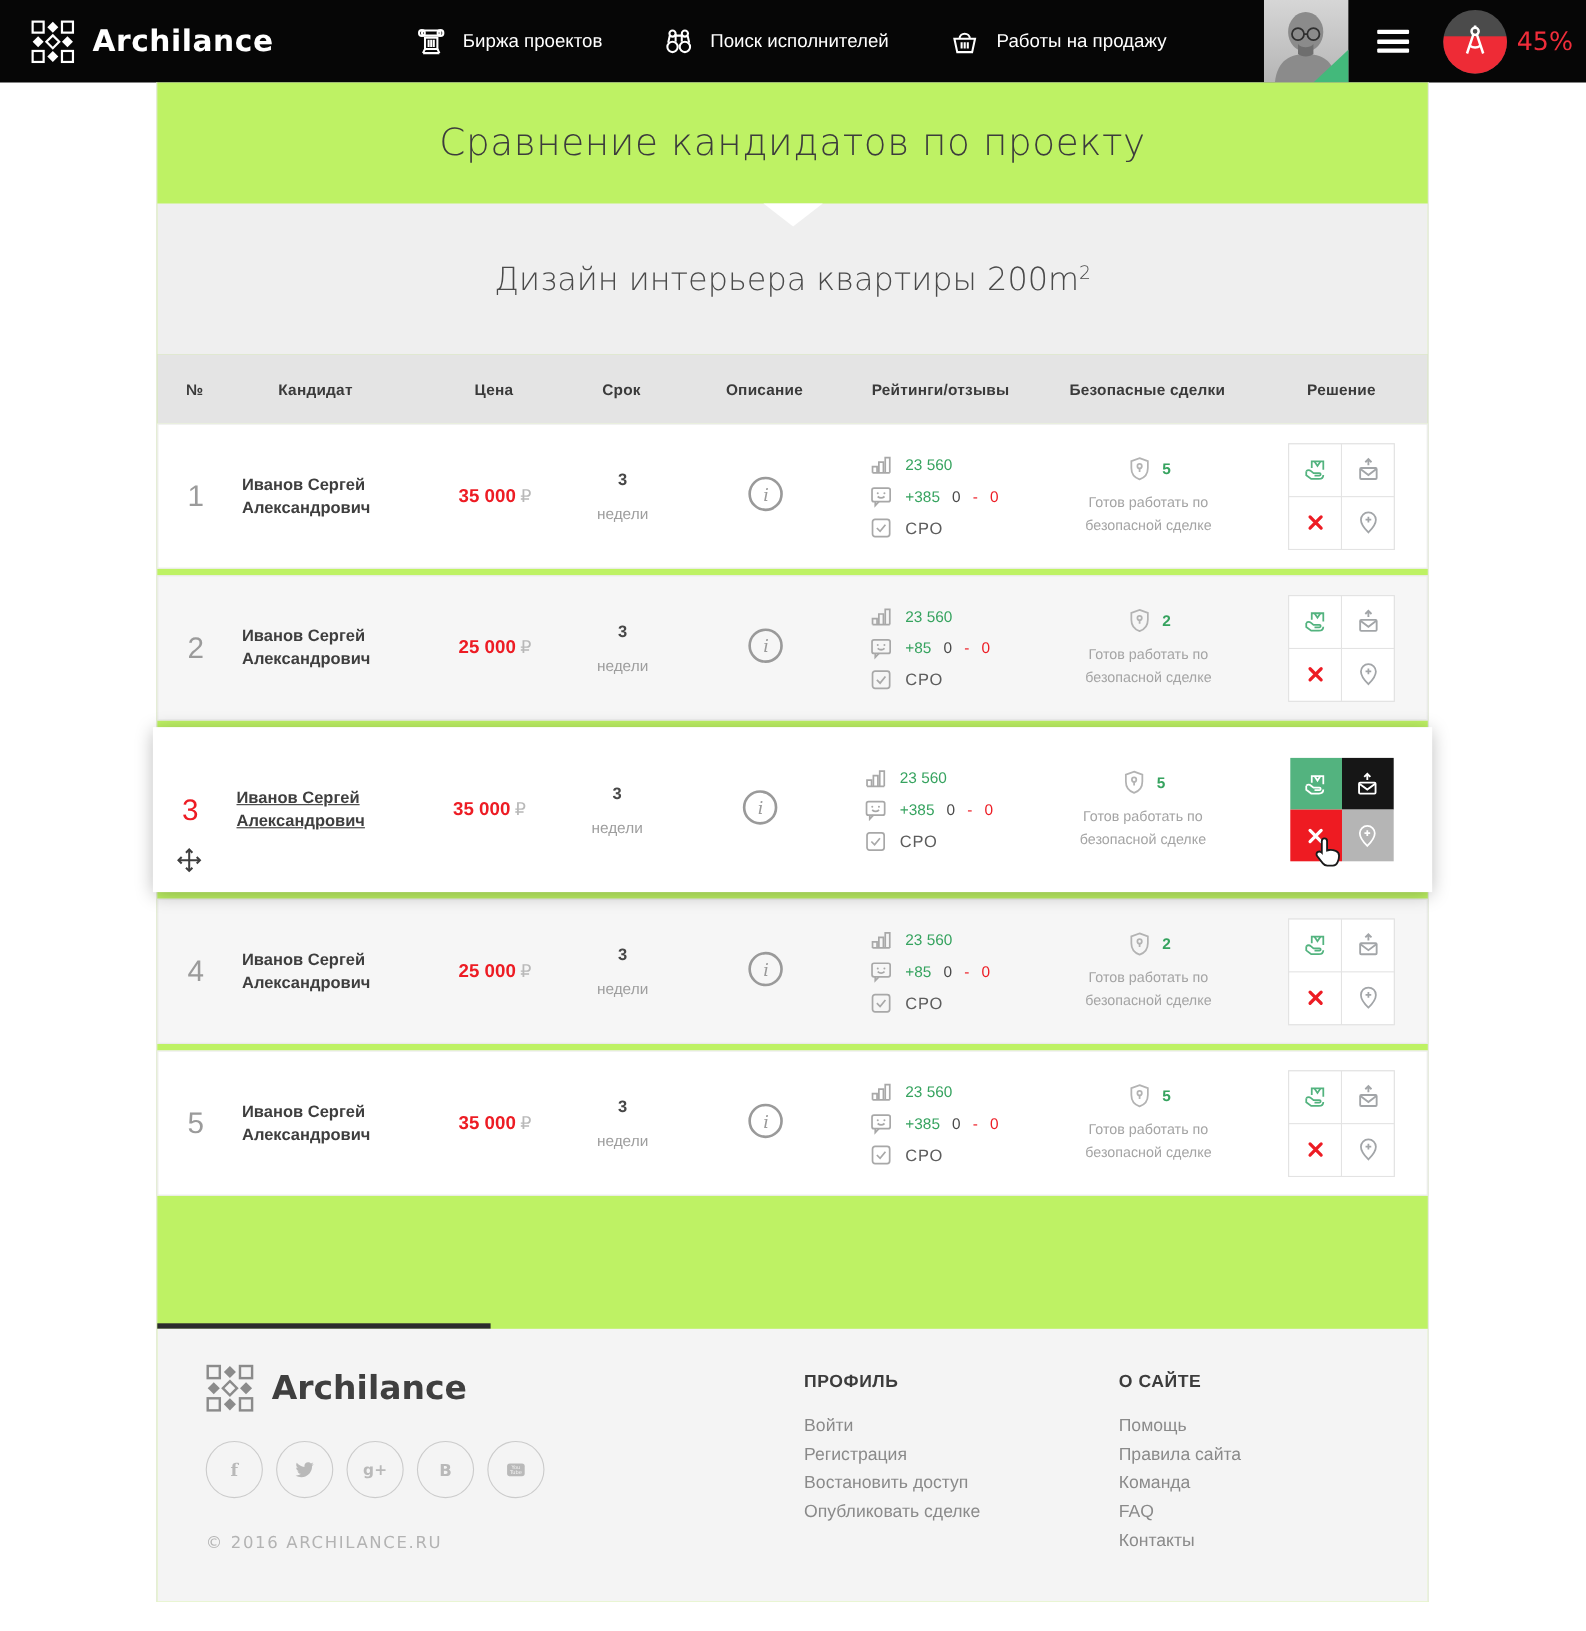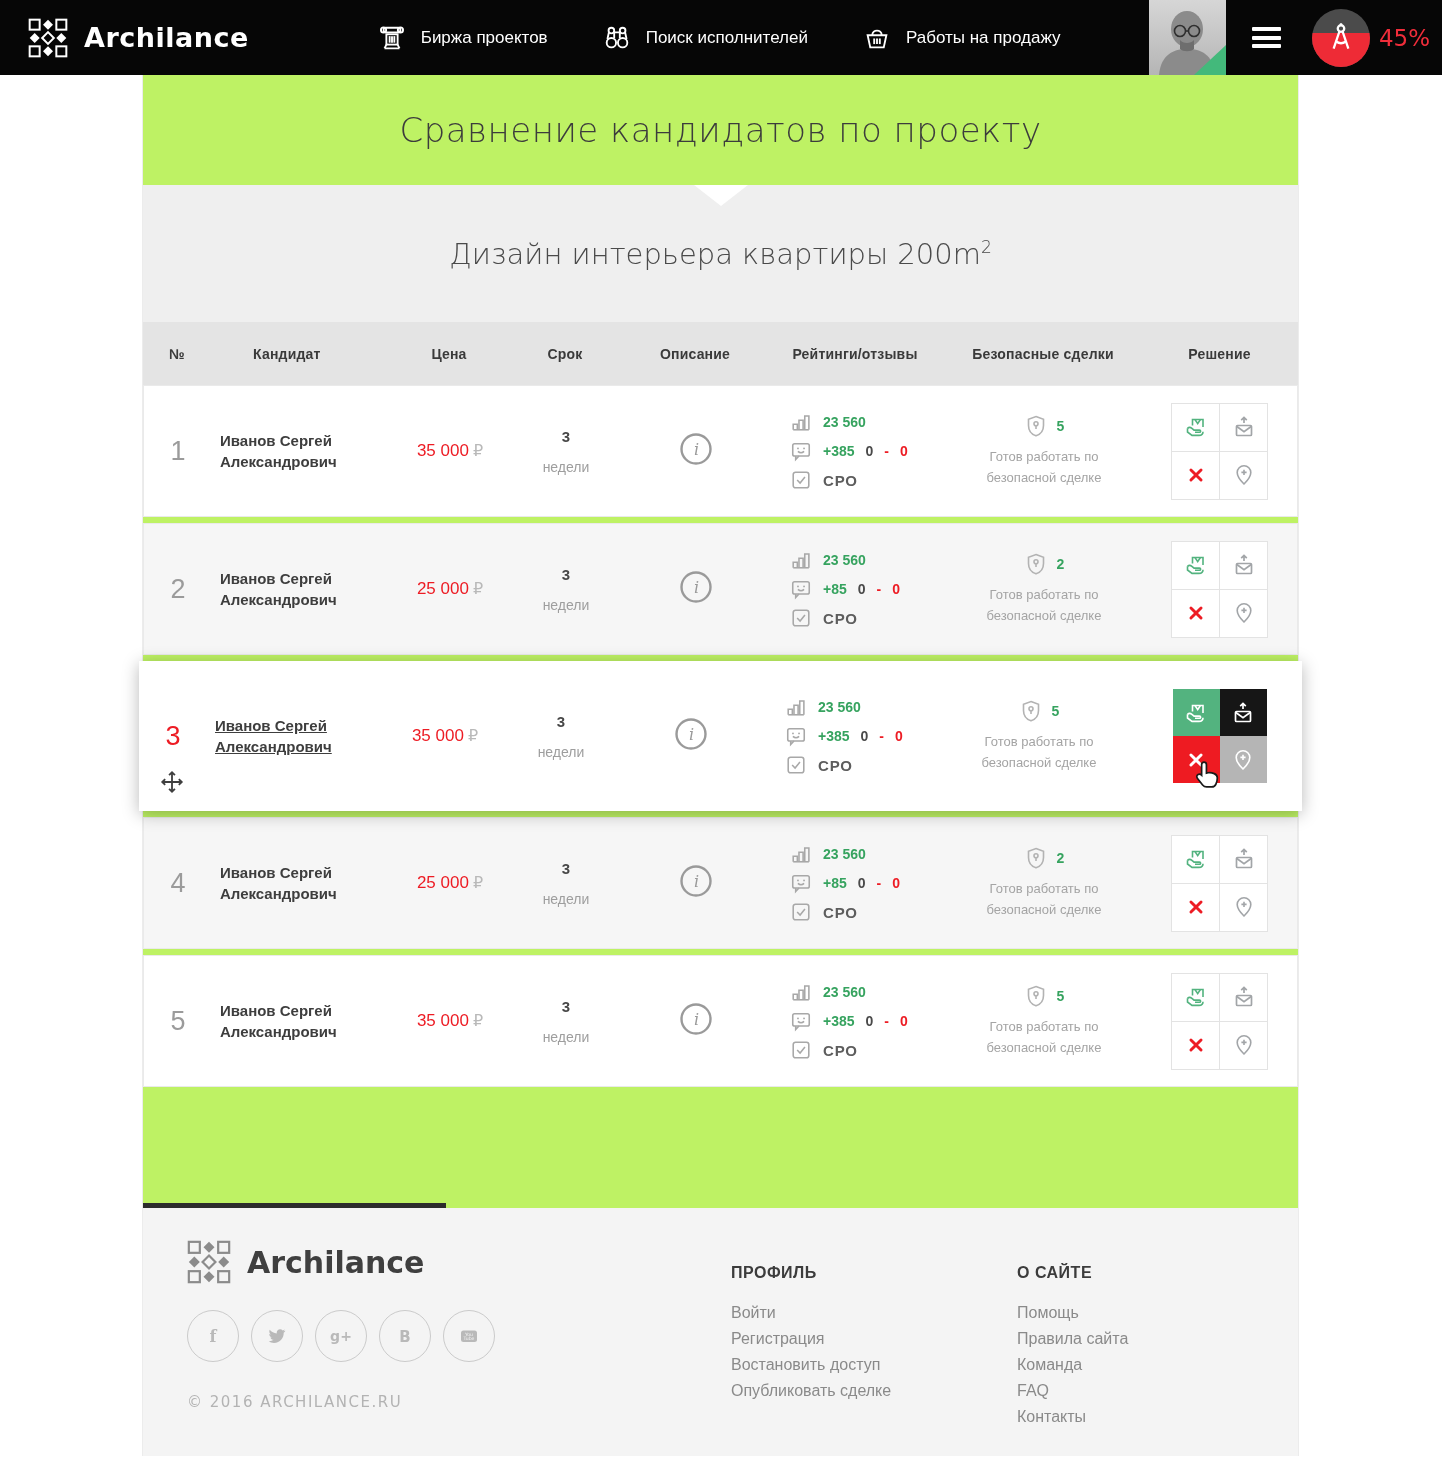--- a/index.html
+++ b/index.html
@@ -56,31 +56,31 @@
   .trow.alt { background:#f6f6f6; }
   .trow.hot { height:150px; margin-left:-4px; margin-right:-4px; border:none;
     background:#fff; box-shadow:0 3px 16px rgba(0,0,0,.28); z-index:5; }
 
   .c-num { text-align:center; font-size:27px; font-weight:300; color:#9b9b9b; }
   .hot .c-num { color:#ed1c24; }
   .c-name { font-size:15px; font-weight:bold; color:#3e3e3e; line-height:1.4;
     padding:0 46px 0 8px; }
   .hot .c-name { text-decoration:underline; }
   .c-price { text-align:center; white-space:nowrap; }
-  .price-val { color:#ed1c24; font-weight:normal; font-size:17px; }
+  .price-val { color:#ed1c24; font-weight:bold; font-size:17px; }
   .price-cur { color:#b9b9b9; font-size:16px; margin-left:4px;
     font-family:"DejaVu Sans", sans-serif; }
   .c-term { text-align:center; }
   .term-num { font-size:15px; font-weight:bold; color:#474747; }
   .term-unit { font-size:14px; color:#9e9e9e; margin-top:14px; }
   .c-info { text-align:center; color:#9a9a9a; }
 
   .c-rating { padding-left:24px; }
   .r-line { display:flex; align-items:center; gap:11px; height:29px;
-    font-size:14px; font-weight:bold; }
+    font-size:14px; font-weight:normal; }
   .r-ic { color:#a8a8a8; flex:0 0 auto; display:flex; }
   .v-green { color:#36a35f; }
   .v-dark { color:#4a4a4a; }
   .v-red { color:#ed1c24; }
   .v-sro { color:#5d5d5d; letter-spacing:.8px; font-size:15px; }
 
   .c-deals { text-align:center; }
   .deals-head { display:flex; align-items:center; justify-content:center; gap:9px;
     margin-bottom:9px; color:#b3b3b3; }
   .deals-count { color:#36a35f; font-size:14px; font-weight:bold; }
@@ -109,21 +109,21 @@
   .footer { position:relative; height:248px; background:#f4f4f4; }
   .f-left { position:absolute; left:44px; top:32px; }
   .f-brand { display:flex; align-items:center; gap:16px; color:#8b8b8b; }
   .f-brand-name { font-size:30px; font-weight:600; color:#3f3f3f;
     font-family:"DejaVu Sans", sans-serif; }
   .socials { display:flex; gap:12px; margin-top:26px; }
   .soc { width:52px; height:52px; border:1px solid #cbcbcb; border-radius:50%;
     display:flex; align-items:center; justify-content:center; color:#b9b9b9; background:transparent; }
   .copyright { margin-top:31px; font-size:15px; color:#b3b3b3; letter-spacing:1.5px;
     font-family:"DejaVu Sans", sans-serif; }
-  .f-col { position:absolute; top:56px; }
+  .f-col { position:absolute; top:40px; }
   .f-col.profile { left:588px; }
   .f-col.about { left:874px; }
   .f-col-title { font-size:16px; font-weight:bold; color:#3c3c3c; letter-spacing:.5px; }
   .f-links { list-style:none; margin-top:22px; }
   .f-links li { margin-bottom:8px; }
   .f-links a { text-decoration:none; color:#8a8a8a; font-size:16px; }
   .ic22 { width:22px; height:22px; }
   .ic24 { width:24px; height:24px; }
   .ic30 { width:30px; height:30px; }
   .ic34 { width:34px; height:34px; }

